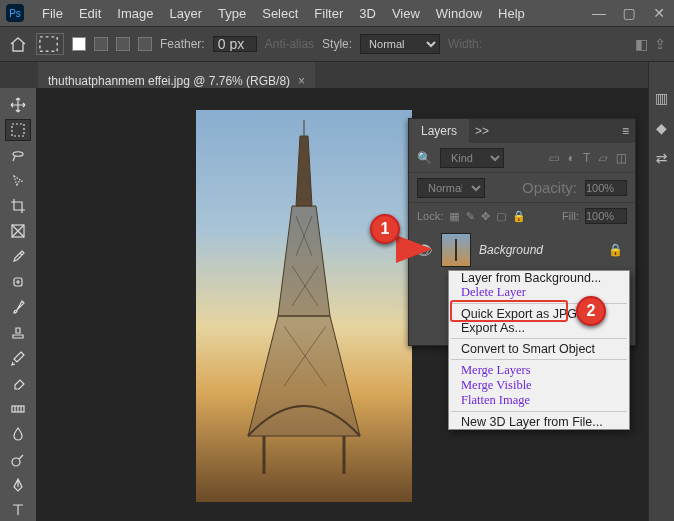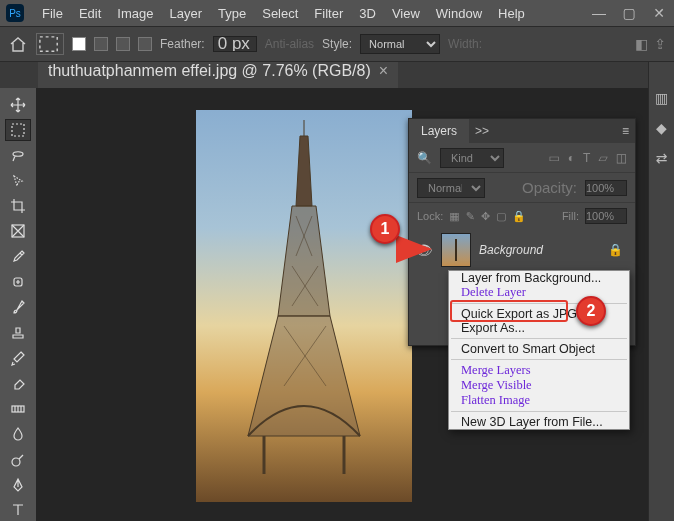--- a/index.html
+++ b/index.html
@@ -16,28 +16,28 @@
 .optbar { height: 36px; background: #434343; border-top: 1px solid #2a2a2a; border-bottom: 1px solid #2a2a2a; display: flex; align-items: center; padding: 0 8px; gap: 8px; }
 .home-ico { width: 20px; height: 18px; }
 .sel-ico { width: 28px; height: 22px; border: 1px solid #666; display: flex; align-items: center; justify-content: center; }
 .sq { width: 14px; height: 14px; }
 .sq.white { background: #fff; border: 1px solid #888; }
 .sq.gray-a { background: #555; border: 1px solid #777; }
 .sq.gray-b { background: #555; border: 1px solid #777; }
 .sq.gray-c { background: #555; border: 1px solid #777; }
 .opt-label { color: #bbb; font-size: 12px; }
 .opt-label.dim { color: #666; }
-.opt-input { width: 44px; height: 16px; background: #333; border: 1px solid #222; color: #ccc; padding: 2px 4px; font-size: 17px; }
+.opt-input { width: 44px; height: 16px; background: #333; border: 1px solid #222; color: #ccc; padding: 2px 4px; font-size: 14px; }
 .opt-select { width: 80px; height: 20px; background: #333; border: 1px solid #222; color: #ccc; padding: 1px 4px; font-size: 11px; }
 .opt-icons-right { margin-left: auto; display: flex; gap: 6px; }
 .opt-icons-right span { color: #888; font-size: 14px; }
 
 
 .doctabs { height: 26px; background: #3a3a3a; display: flex; align-items: center; padding-left: 38px; }
-.doctab { background: #454545; height: 26px; display: flex; align-items: flex-start; padding: 0 10px; gap: 8px; color: #ddd; font-size: 16px; }
+.doctab { background: #454545; height: 26px; display: flex; align-items: flex-end; padding: 0 10px; gap: 8px; color: #ddd; font-size: 12px; }
 .doctab .close { color: #aaa; }
 
 
 .workarea { position: absolute; top: 88px; left: 36px; right: 26px; bottom: 0; background: #252525; }
 .canvas { position: absolute; left: 160px; top: 22px; width: 216px; height: 392px; background: linear-gradient(to bottom, #8aaed0 0%, #a7c3d6 30%, #e6d4a0 55%, #d9a85a 72%, #6b4a28 100%); }
 .tower { position: absolute; left: 50%; top: 6px; transform: translateX(-50%); width: 140px; height: 360px; }
 .tower svg { width: 100%; height: 100%; }
 
 
 .toolbox { position: absolute; top: 88px; left: 0; width: 36px; bottom: 0; background: #535353; display: flex; flex-direction: column; align-items: center; padding-top: 6px; gap: 4px; }

